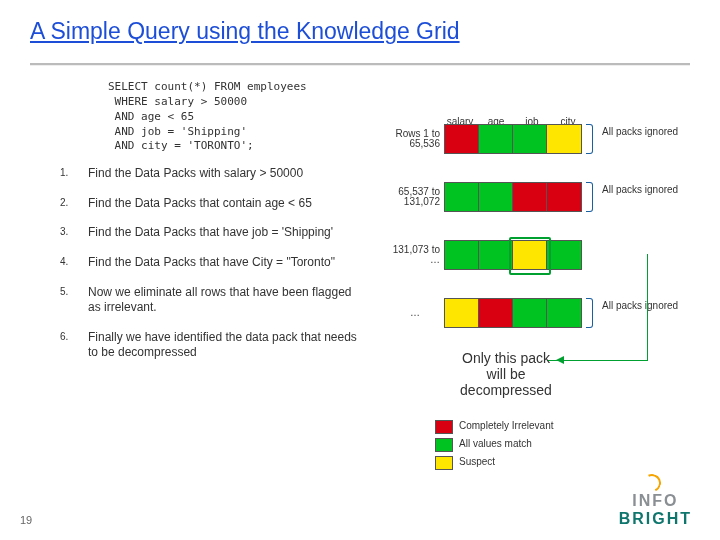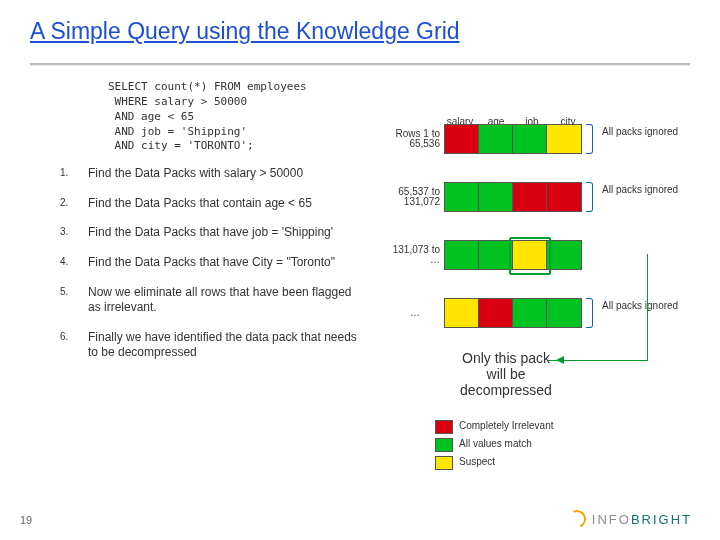--- a/index.html
+++ b/index.html
@@ -165,26 +165,27 @@
     position: absolute;
     left: 20px;
     bottom: 14px;
     font-size: 11px;
     color: #666;
   }
   .logo {
     position: absolute;
     right: 28px;
     bottom: 12px;
-    font-size: 13px;
+    font-size: 16px;
     letter-spacing: 2px;
     color: #8a8f93;
-    font-weight: 400;
+    font-weight: 700;
     display: flex;
     align-items: center;
+    flex-direction: column;
   }
   .logo .bright { color: #0f766e; }
   .logo-mark {
     width: 14px;
     height: 14px;
     border: 2px solid #f5a400;
     border-left-color: transparent;
     border-bottom-color: transparent;
     border-radius: 50%;
     margin-right: 6px;

